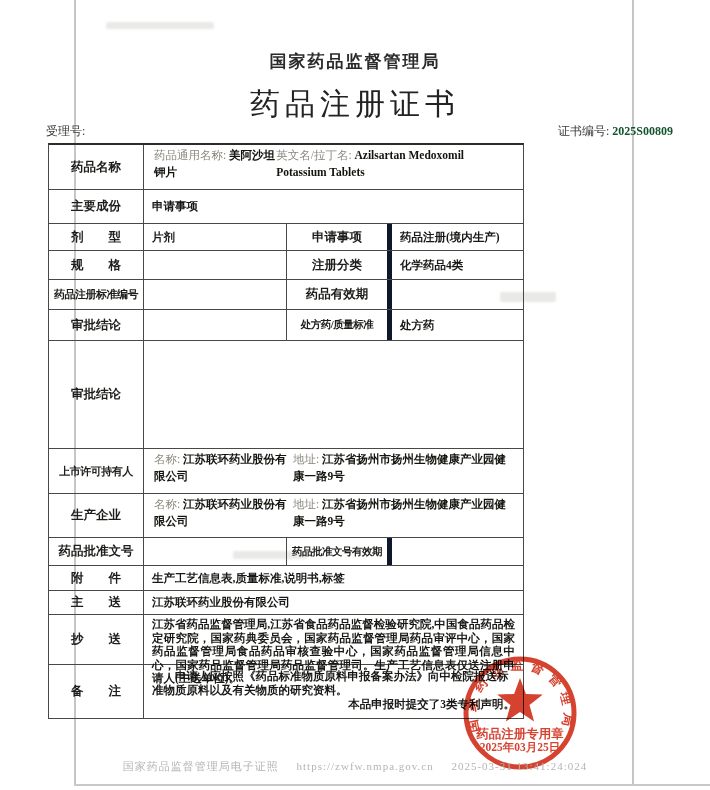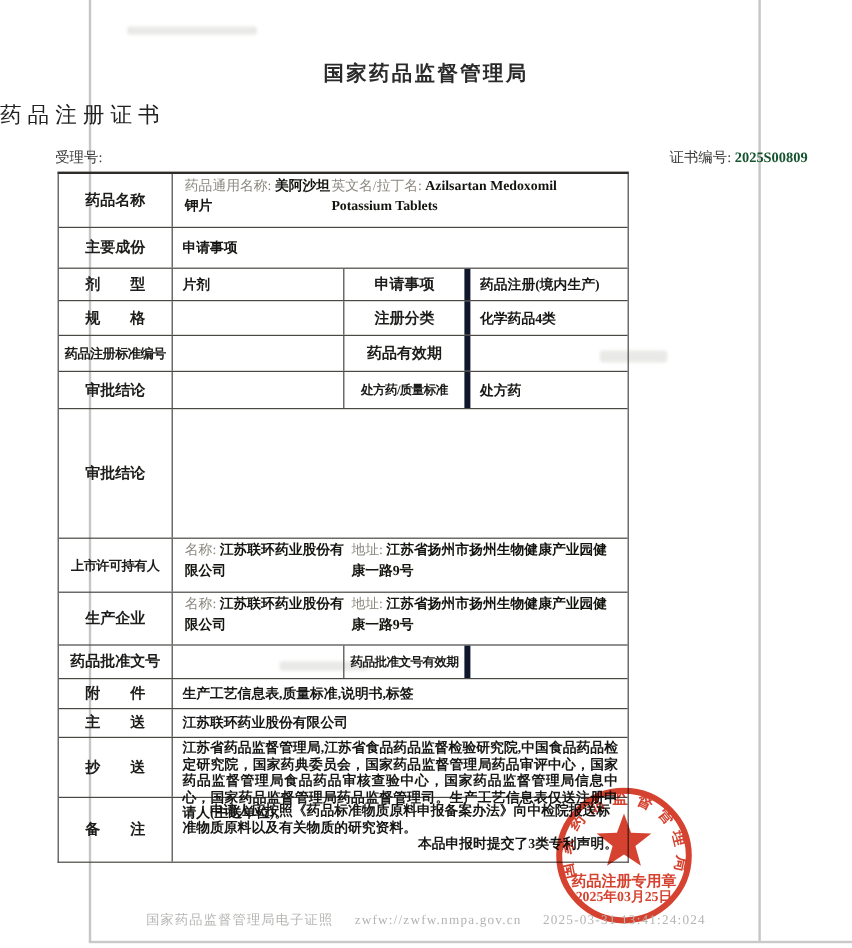--- a/index.html
+++ b/index.html
@@ -12,22 +12,22 @@
     position:absolute; left:74px; top:0; width:560px; height:785px;
     background:#fff; border-left:2px solid #c6c6c6; border-right:2px solid #c6c6c6;
   }
   .bottom-rule { position:absolute; left:74px; top:784px; width:636px; height:2px; background:#c9c9c9; }
 
   
   .smudge { position:absolute; background:#e9e9e7; filter:blur(1.2px); border-radius:2px; }
 
   .org-title { position:absolute; left:0; right:0; top:50px; text-align:center;
     font-size:17px; font-weight:bold; letter-spacing:2px; color:#2a2a2a; }
-  .doc-title { position:absolute; left:0; right:0; top:84px; 
-    font-size:18px; letter-spacing:5px; color:#222; }
+  .doc-title { position:absolute; left:0; right:0; top:84px; text-align:center;
+    font-size:30px; letter-spacing:5px; color:#222; }
 
   .ref-line { position:absolute; left:46px; right:37px; top:123px; font-size:12px; color:#3a3a38; }
   .ref-left { float:left; }
   .ref-right { float:right; }
   .ref-right b { font-weight:bold; color:#14532d; }
 
   .tbl { position:absolute; left:48px; top:143px; width:476px;
     border:1px solid #4a4844; border-top:2px solid #2e2c29; }
   .row { display:flex; border-bottom:1px solid #4a4844; }
   .row:last-child { border-bottom:none; }
@@ -189,16 +189,16 @@
     </defs>
     <text font-size="13" font-weight="bold" fill="#d23420" letter-spacing="6.5" font-family="Liberation Serif, DejaVu Serif, serif">
       <textPath href="#sealArc" startOffset="50%" text-anchor="middle">国家药品监督管理局</textPath>
     </text>
     <text x="59" y="84" text-anchor="middle" font-size="12.5" font-weight="bold" fill="#d23420" font-family="Liberation Serif, DejaVu Serif, serif">药品注册专用章</text>
     <text x="59" y="97" text-anchor="middle" font-size="11.5" font-weight="bold" fill="#d23420" font-family="Liberation Serif, DejaVu Serif, serif">2025年03月25日</text>
   </svg>
 
   <div class="footer">
     <span>国家药品监督管理局电子证照</span>
-    <span>zwfw://zwfw.nmpa.gov.cn</span>
+    <span>https://zwfw.nmpa.gov.cn</span>
     <span>2025-03-31 13:41:24:024</span>
   </div>
 </div>
 
 </body></html>

